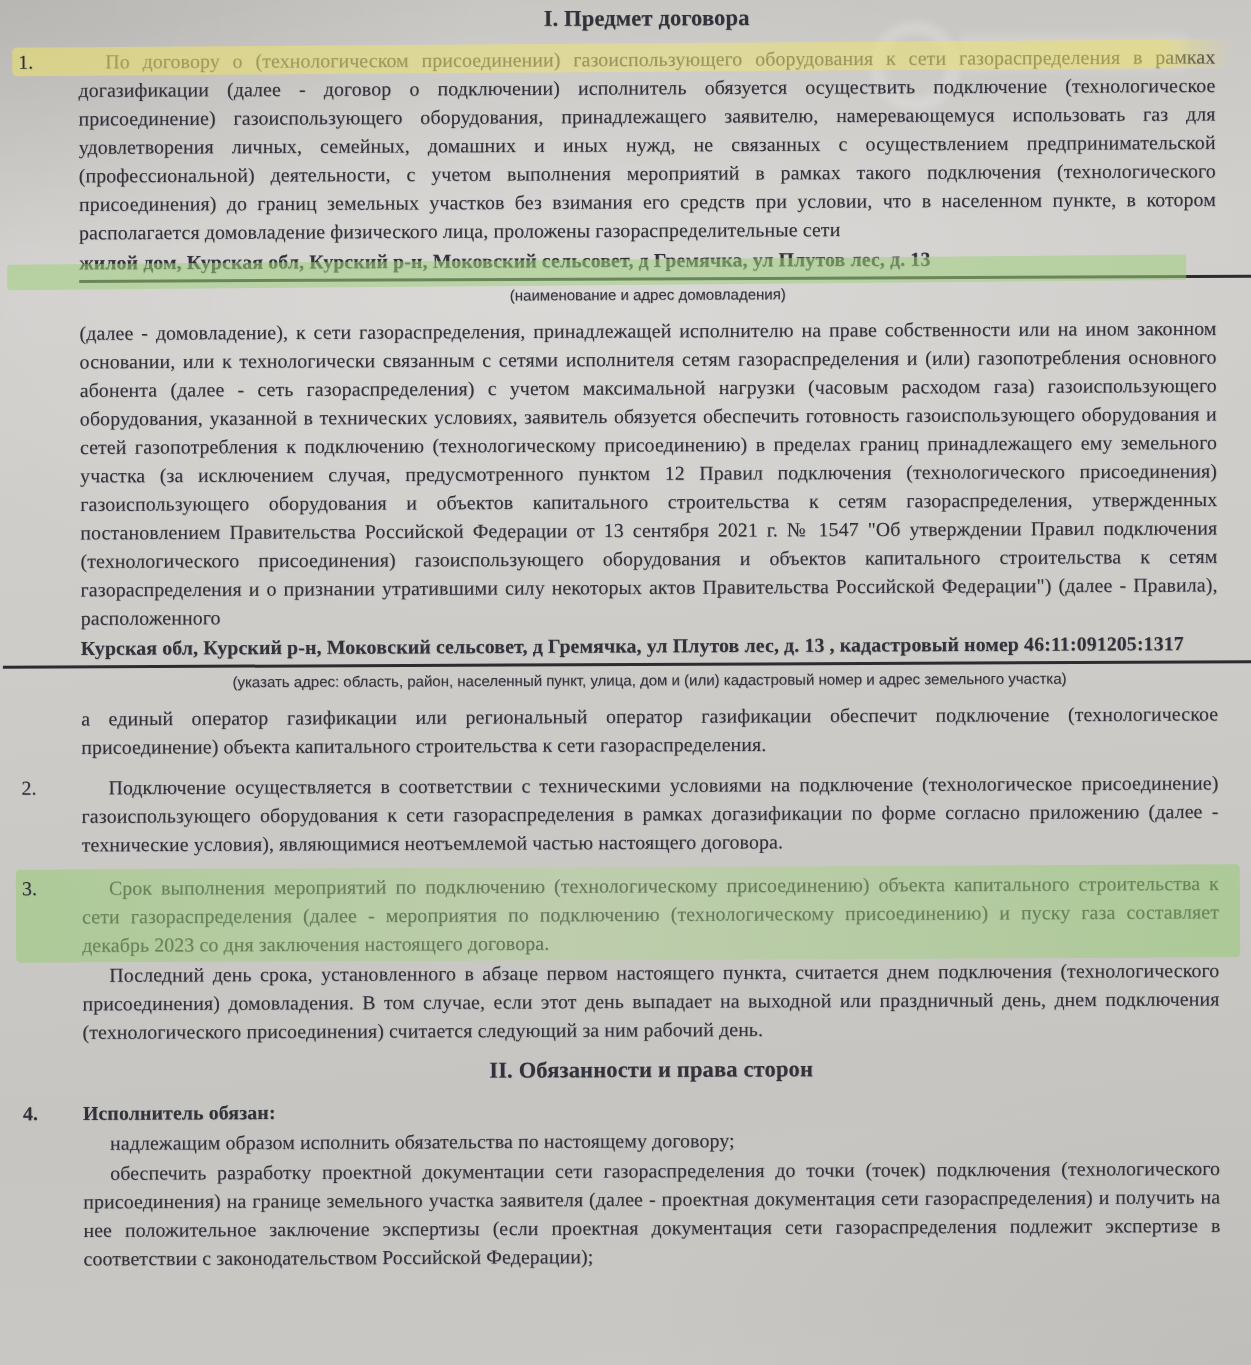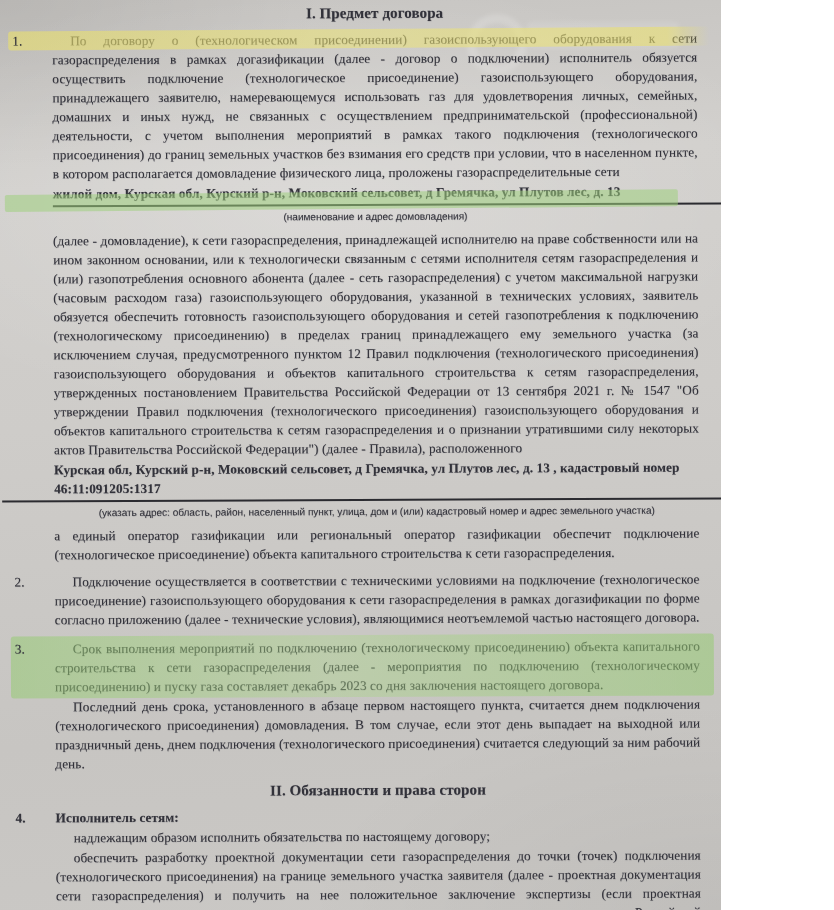--- a/index.html
+++ b/index.html
@@ -5,21 +5,21 @@
   :root{
     --highlighter-yellow:#e9e06e;
     --highlighter-green:#9ecb7d;
     --paper:#cccac7;
     --ink:#32323a;
     --rule:#2b2b30;
   }
   html,body{margin:0;padding:0;}
   .page{
     position:relative;
-    width:721px;height:910px;
+    width:834px;height:910px;
     overflow:hidden;
     color:var(--ink);
     background:
       radial-gradient(ellipse 700px 320px at 45% 22%, rgba(255,255,255,0.22), rgba(255,255,255,0) 70%),
       radial-gradient(ellipse 500px 260px at 0% 0%, rgba(0,0,0,0.07), rgba(0,0,0,0) 65%),
       radial-gradient(ellipse 600px 300px at 100% 100%, rgba(0,0,0,0.05), rgba(0,0,0,0) 70%),
       linear-gradient(176deg,#c6c4c1 0%,#d1cfcc 20%,#ceccc9 45%,#c7c5c2 78%,#cac8c5 100%);
     font-family:"Liberation Serif","DejaVu Serif",serif;
     font-size:13.2px;
     line-height:19px;
@@ -173,20 +173,20 @@
       <span class="pnum">3.</span>
       <span>Срок выполнения мероприятий по подключению (технологическому присоединению) объекта капитального строительства к сети газораспределения (далее - мероприятия по подключению (технологическому присоединению) и пуску газа составляет декабрь 2023 со дня заключения настоящего договора.</span>
     </div>
 
     <div class="para indent">Последний день срока, установленного в абзаце первом настоящего пункта, считается днем подключения (технологического присоединения) домовладения. В том случае, если этот день выпадает на выходной или праздничный день, днем подключения (технологического присоединения) считается следующий за ним рабочий день.</div>
 
     <div class="heading h2">II. Обязанности и права сторон</div>
 
     <div class="para numbered">
       <span class="pnum bold">4.</span>
-      <span class="bold">Исполнитель сетям:</span>
+      <span class="bold">Исполнитель обязан:</span>
     </div>
 
     <div class="para indent">надлежащим образом исполнить обязательства по настоящему договору;</div>
     <div class="para indent">обеспечить разработку проектной документации сети газораспределения до точки (точек) подключения (технологического присоединения) на границе земельного участка заявителя (далее - проектная документация сети газораспределения) и получить на нее положительное заключение экспертизы (если проектная документация сети газораспределения подлежит экспертизе в соответствии с законодательством Российской Федерации);</div>
 
   </div>
 </div>
 
 </body></html>

